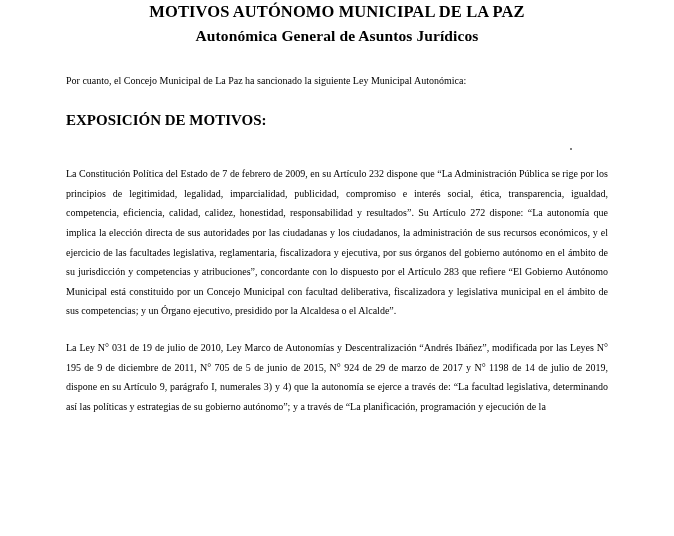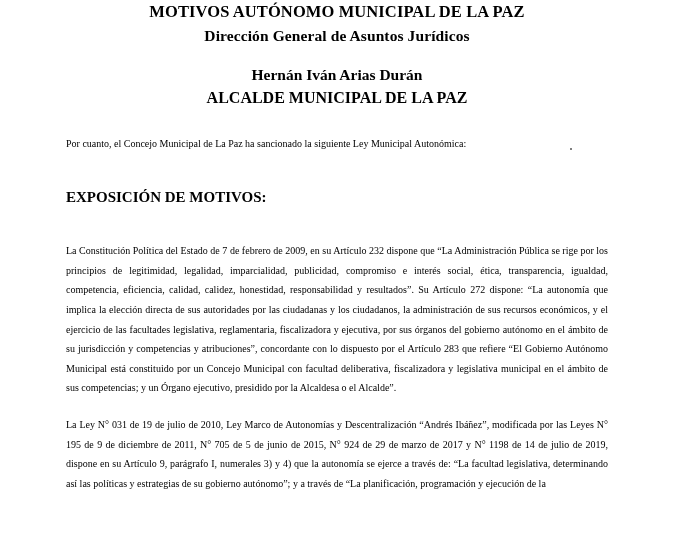--- a/index.html
+++ b/index.html
@@ -53,21 +53,21 @@
   .para {
     font-size: 10px;
     line-height: 19.6px;
     text-align: justify;
     margin: 0;
   }
   .p-porcuanto {
     margin-top: 26px;
   }
   .p-exposicion {
-    margin-top: 34px;
+    margin-top: 20px;
     font-weight: bold;
     font-size: 15px;
     text-align: left;
   }
   .p-body1 {
     margin-top: 34px;
   }
   .p-body2 {
     margin-top: 17px;
   }
@@ -78,26 +78,22 @@
     background: #555;
     border-radius: 50%;
   }
 </style>
 </head>
 <body>
 
 <div class="page">
 
   <div class="hdr-line hdr1">MOTIVOS AUTÓNOMO MUNICIPAL DE LA PAZ</div>
-  <div class="hdr-line hdr2">Dirección General de Asuntos Jurídicos</div>
+  <div class="hdr-line hdr2">Autonómica General de Asuntos Jurídicos</div>
 
-  <div class="name-block">
-    <div class="name1">Hernán Iván Arias Durán</div>
-    <div class="name2">ALCALDE MUNICIPAL DE LA PAZ</div>
-  </div>
 
   <p class="para p-porcuanto">Por cuanto, el Concejo Municipal de La Paz ha sancionado la siguiente Ley Municipal Autonómica:</p>
 
   <p class="para p-exposicion">EXPOSICIÓN DE MOTIVOS:</p>
 
   <p class="para p-body1">La Constitución Política del Estado de 7 de febrero de 2009, en su Artículo 232 dispone que “La Administración Pública se rige por los principios de legitimidad, legalidad, imparcialidad, publicidad, compromiso e interés social, ética, transparencia, igualdad, competencia, eficiencia, calidad, calidez, honestidad, responsabilidad y resultados”. Su Artículo 272 dispone: “La autonomía que implica la elección directa de sus autoridades por las ciudadanas y los ciudadanos, la administración de sus recursos económicos, y el ejercicio de las facultades legislativa, reglamentaria, fiscalizadora y ejecutiva, por sus órganos del gobierno autónomo en el ámbito de su jurisdicción y competencias y atribuciones”, concordante con lo dispuesto por el Artículo 283 que refiere “El Gobierno Autónomo Municipal está constituido por un Concejo Municipal con facultad deliberativa, fiscalizadora y legislativa municipal en el ámbito de sus competencias; y un Órgano ejecutivo, presidido por la Alcaldesa o el Alcalde”.</p>
 
   <p class="para p-body2">La Ley N° 031 de 19 de julio de 2010, Ley Marco de Autonomías y Descentralización “Andrés Ibáñez”, modificada por las Leyes N° 195 de 9 de diciembre de 2011, N° 705 de 5 de junio de 2015, N° 924 de 29 de marzo de 2017 y N° 1198 de 14 de julio de 2019, dispone en su Artículo 9, parágrafo I, numerales 3) y 4) que la autonomía se ejerce a través de: “La facultad legislativa, determinando así las políticas y estrategias de su gobierno autónomo”; y a través de “La planificación, programación y ejecución de la</p>
 
   <span class="stray-dot" style="left:570px; top:146px;"></span>

